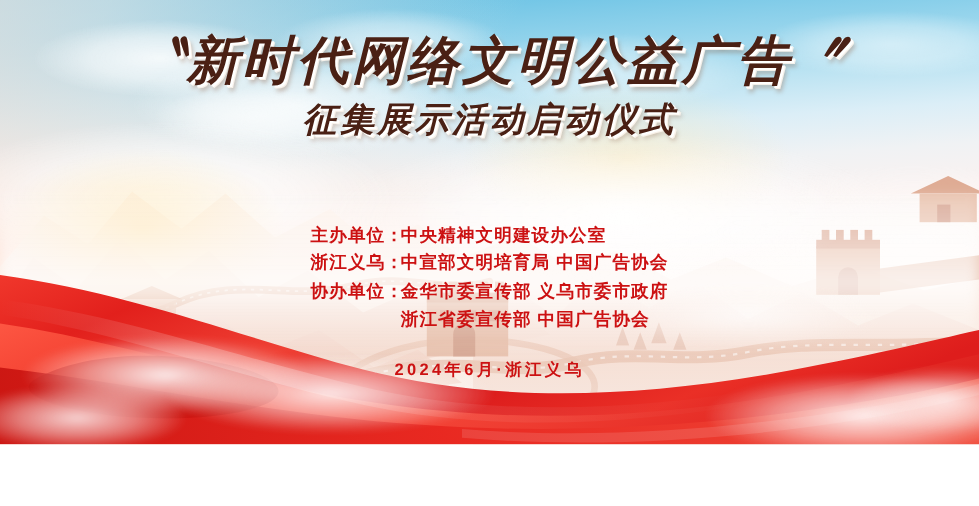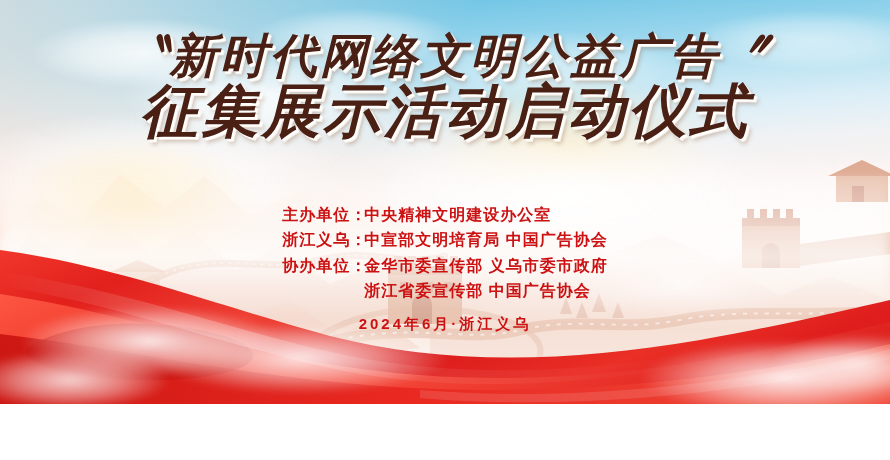--- a/index.html
+++ b/index.html
@@ -139,21 +139,21 @@
     color: #4a2014;
     letter-spacing: 3px;
     line-height: 1.04;
     white-space: nowrap;
     text-shadow:
       2px 2px 0 rgba(255,255,255,0.95),
       3px 3px 0 rgba(255,248,240,0.85),
       4px 5px 4px rgba(140,90,60,0.35);
   }
   .title-main { font-size: 47px; }
-  .title-sub  { font-size: 58px; }
+  .title-sub  { font-size: 31px; margin-top: 12px; }
 
   
   .org-block {
     position: absolute;
     left: 0; right: 0;
     top: 202px;
     text-align: center;
     pointer-events: none;
   }
   .org-inner {
@@ -170,21 +170,21 @@
     line-height: 1.58;
     white-space: nowrap;
   }
   .org-label {
     width: 82px;
     flex: 0 0 82px;
     text-align: left;
   }
   .org-value { flex: 1 1 auto; }
   .date-line {
-    margin-top: 12px;
+    margin-top: 24px;
     font-size: 15px;
     font-weight: 700;
     color: #cc1112;
     letter-spacing: 3px;
     text-align: center;
   }
 </style>
 </head>
 <body>
 

